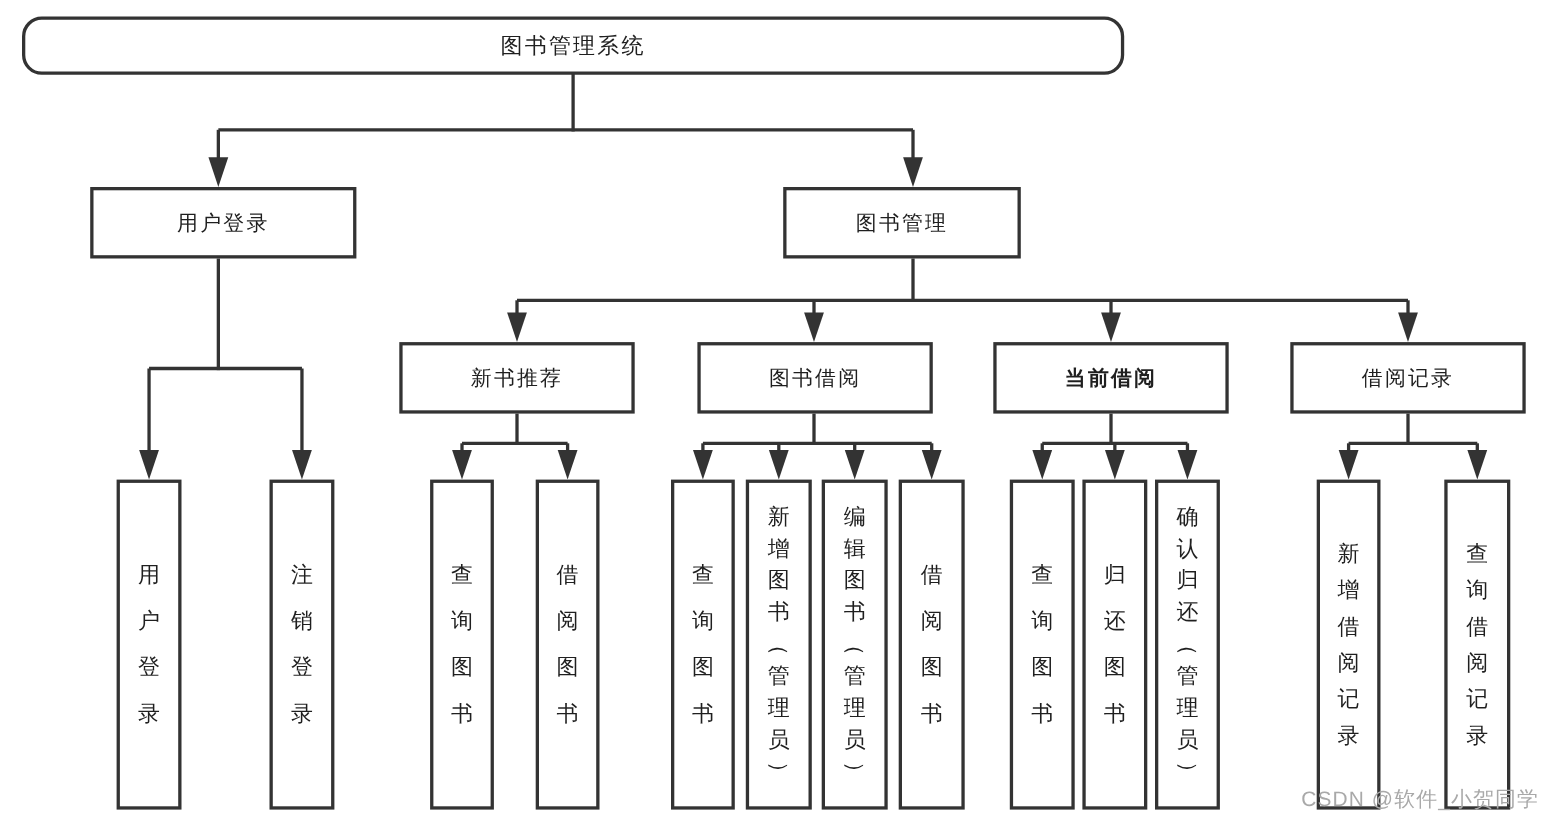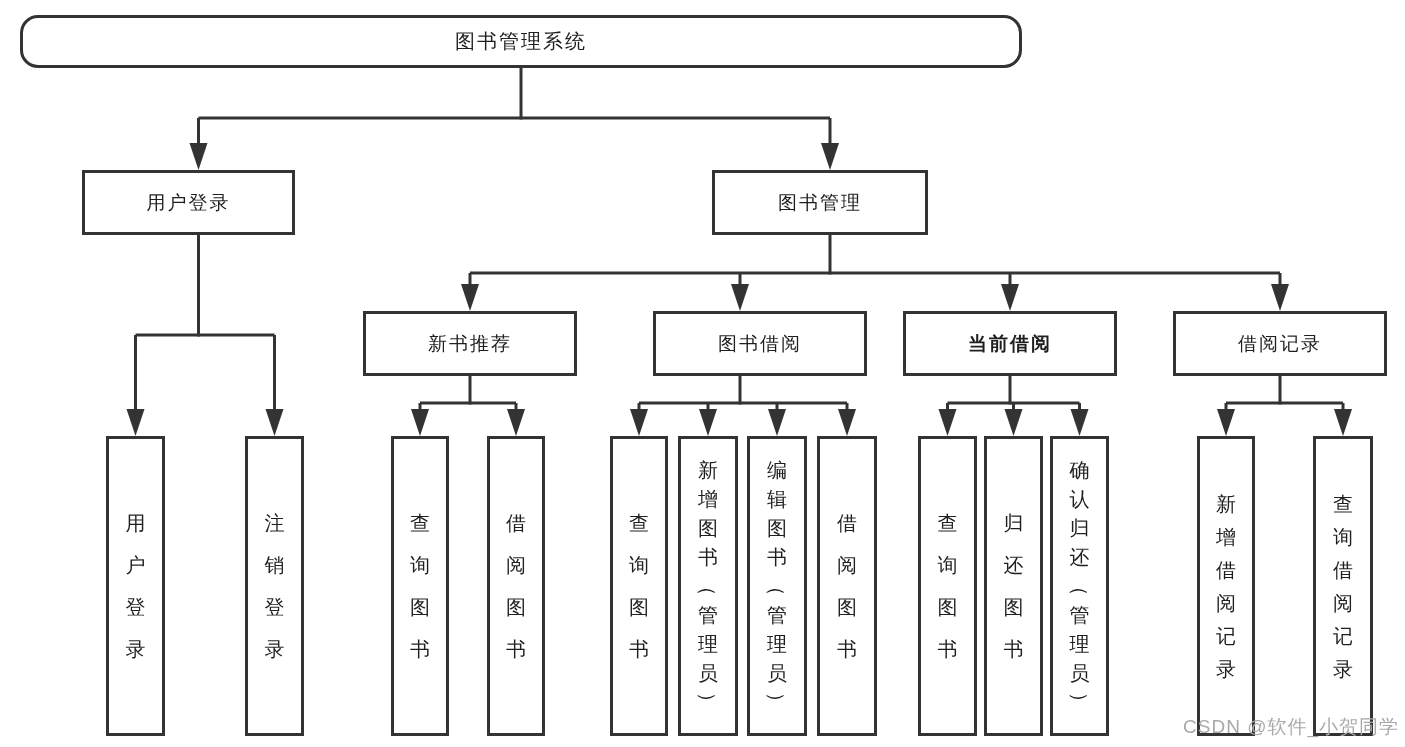--- a/index.html
+++ b/index.html
@@ -99,31 +99,31 @@
     <line x1="1226" y1="403" x2="1226" y2="412"></line>
       <polygon points="1217,409 1235,409 1226,436"></polygon>
     <line x1="1343" y1="403" x2="1343" y2="412"></line>
       <polygon points="1334,409 1352,409 1343,436"></polygon>
   </svg>
 
   <div class="box h root">
     <span>图书管理系统</span>
   </div>
 
-  <div class="box h lvl2" style="left:82px;width:213px;">
+  <div class="box h lvl2" style="left:82px;width:242px;">
     <span>用户登录</span>
   </div>
   <div class="box h lvl2" style="left:712px;width:216px;">
     <span>图书管理</span>
   </div>
 
   <div class="box h lvl3" style="left:363px;">
     <span>新书推荐</span>
   </div>
-  <div class="box h lvl3" style="left:653px;">
+  <div class="box h lvl3" style="left:634px;">
     <span>图书借阅</span>
   </div>
   <div class="box h lvl3" style="left:903px;font-weight:bold;">
     <span>当前借阅</span>
   </div>
   <div class="box h lvl3" style="left:1173px;">
     <span>借阅记录</span>
   </div>
 
   <div class="box v" style="left:106px;width:59px;">

